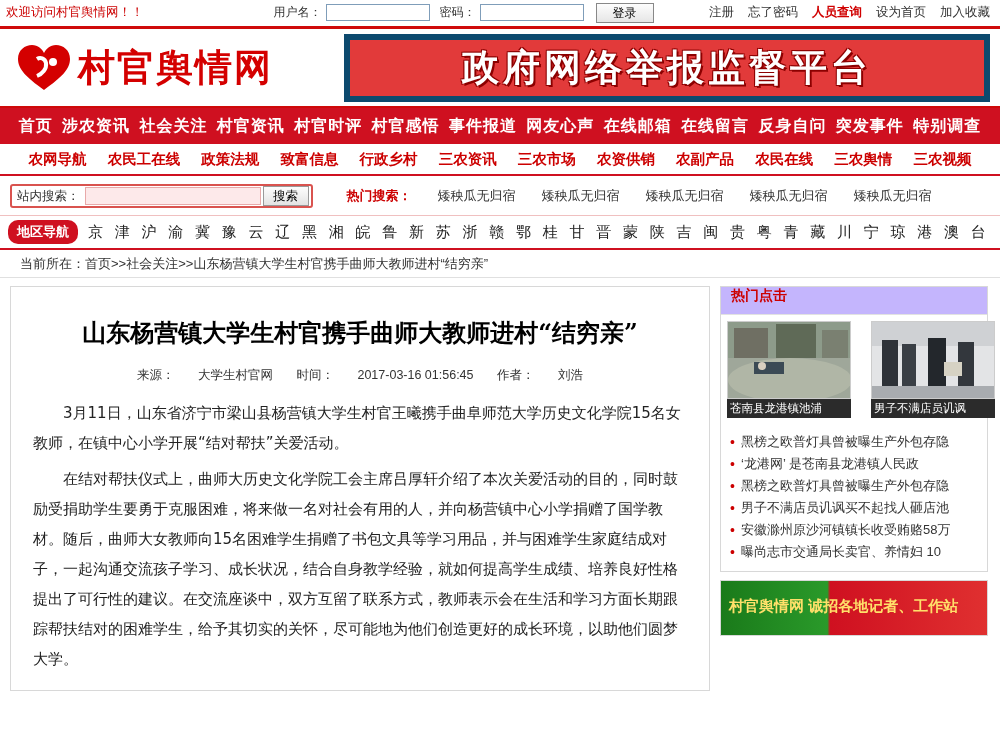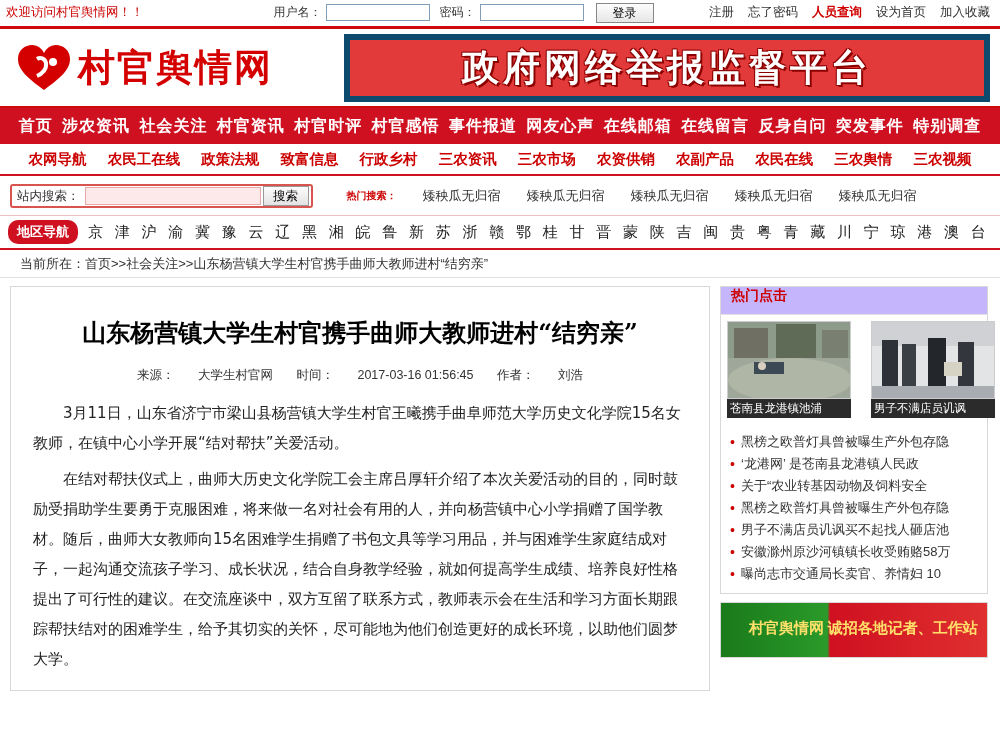--- a/index.html
+++ b/index.html
@@ -112,21 +112,21 @@
   }
   .searchbox input {
     width: 176px; height: 18px; border: 1px solid #e8a9a9; background:#fde9ea;
     font-size: 12px; padding: 0 3px; margin-right: 2px;
   }
   .searchbox .sbtn {
     height: 20px; width: 46px; font-size: 12.5px; margin-right: 2px;
     border: 1px solid #999; background: linear-gradient(#fdfdfd,#e3e3e3); cursor: pointer;
   }
   .hotsearch { display: flex; align-items: center; margin-left: 34px; gap: 26px; }
-  .hotsearch .hlabel { color: #c00; font-size: 10px; font-weight: bold; }
+  .hotsearch .hlabel { color: #c00; font-size: 13px; font-weight: bold; }
   .hotsearch a { color: #333; font-size: 13px; text-decoration: none; }
 
   
   .regionrow {
     height: 34px; display: flex; align-items: center;
     border-bottom: 2px solid #cf1020;
     padding: 0 8px;
   }
   .region-badge {
     background: #cf1020; color: #fff; font-size: 13px; font-weight: bold;
@@ -194,22 +194,21 @@
   .linklist ul { margin: 0; padding: 0; }
   .linklist a { color: #333; text-decoration: none; }
 
   .side-ad {
     margin-top: 8px; height: 56px; border:1px solid #d8d8d8;
     background: linear-gradient(90deg,#1a7a1a 0%, #2a9a2a 40%, #cf1020 41%, #e03030 100%);
     position: relative; overflow: hidden;
   }
   .side-ad .adtext {
     position:absolute; left: 8px; top: 16px; color: #ffe06a; font-size: 15px; font-weight: bold;
-    font-family: Liberation Serif, serif;
-    margin-left: 20px;
+    font-family: Liberation Sans, sans-serif;
   }
 </style>
 </head>
 <body>
 
 <div class="page">
 
   <div class="topbar">
     <span class="welcome">欢迎访问村官舆情网！！</span>
     <span class="lbl">用户名：</span>
@@ -392,21 +391,20 @@
                 <rect x="72" y="40" width="18" height="14" fill="#d6d2c4"></rect>
               </svg>
             </div>
             <div class="cap">男子不满店员讥讽</div>
           </div>
         </div>
         <div class="linklist">
           <ul>
             <li><a href="#">黑榜之欧普灯具曾被曝生产外包存隐</a></li>
             <li><a href="#">‘龙港网’ 是苍南县龙港镇人民政</a></li>
-            <li><a href="#">关于“农业转基因动物及饲料安全</a></li>
             <li><a href="#">黑榜之欧普灯具曾被曝生产外包存隐</a></li>
             <li><a href="#">男子不满店员讥讽买不起找人砸店池</a></li>
             <li><a href="#">安徽滁州原沙河镇镇长收受贿赂58万</a></li>
             <li><a href="#">曝尚志市交通局长卖官、养情妇 10</a></li>
           </ul>
         </div>
       </div>
       <div class="side-ad">
         <span class="adtext">村官舆情网 诚招各地记者、工作站</span>
       </div>

